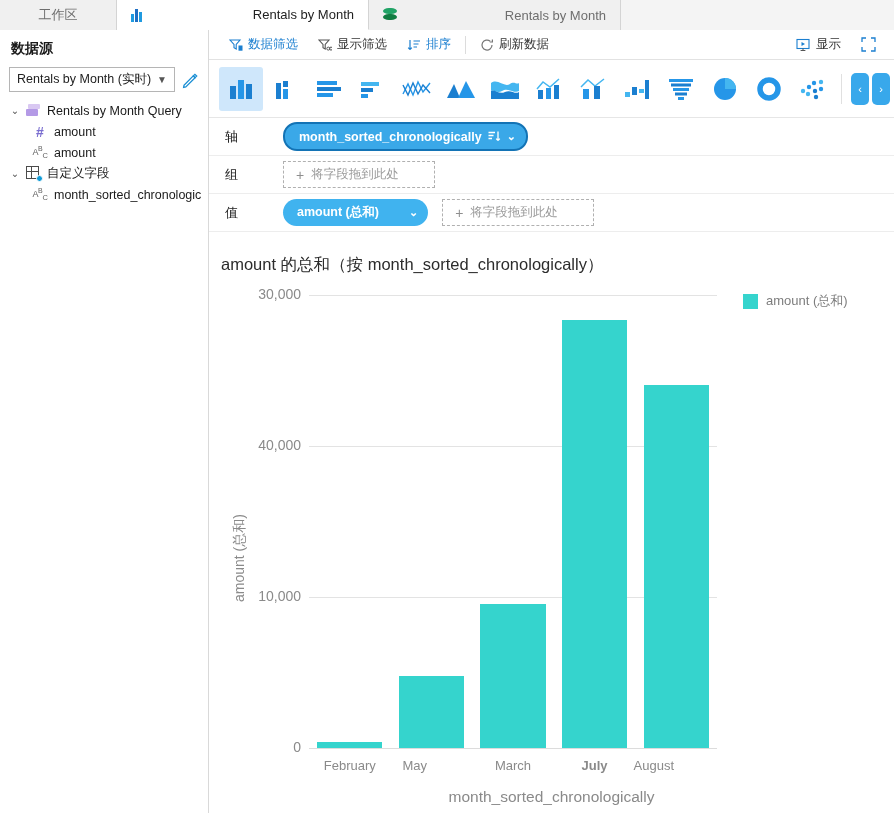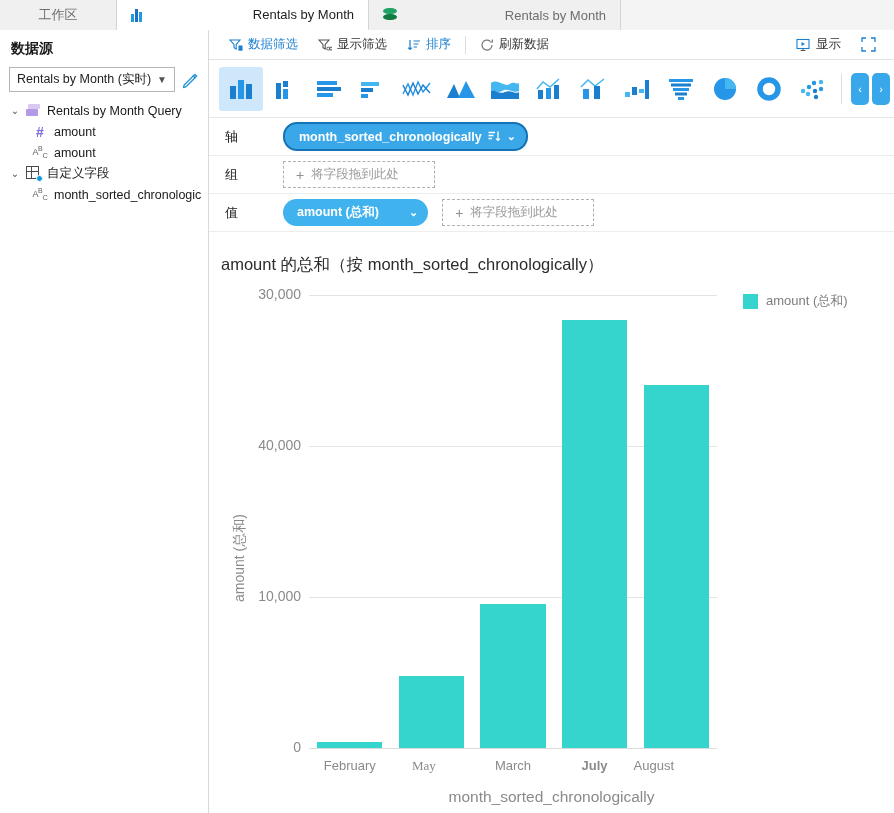--- a/index.html
+++ b/index.html
@@ -457,21 +457,21 @@
             <div class="gridline" style="left: 100px; top: 365px; width: 408px;"></div>
             <div class="ytick" style="left: 32px; top: 356px;">10,000</div>
             <div class="gridline" style="left: 100px; top: 214px; width: 408px;"></div>
             <div class="ytick" style="left: 32px; top: 205px;">40,000</div>
             <div class="gridline" style="left: 100px; top: 63px; width: 408px;"></div>
             <div class="ytick" style="left: 32px; top: 54px;">30,000</div>
             <div class="ylabel" style="left: 22px; top: 370px;">amount (总和)</div>
             <div class="bar" title="February: 400" style="left: 108.16px; top: 509.96px; width: 65.28px; height: 6.04px; background: rgb(53, 212, 205);"></div>
             <div class="xtick" style="left: 100px; top: 526px; width: 81.6px;">February</div>
             <div class="bar" title="May: 4770" style="left: 189.76px; top: 443.973px; width: 65.28px; height: 72.027px; background: rgb(53, 212, 205);"></div>
-            <div class="xtick" style="left: 174px; top: 526px; width: 81.6px; font-family: Liberation Serif, serif;">May</div>
+            <div class="xtick" style="left: 165px; top: 526px; width: 81.6px;">May</div>
             <div class="bar" title="June: 9540" style="left: 271.36px; top: 371.946px; width: 65.28px; height: 144.054px; background: rgb(53, 212, 205);"></div>
             <div class="xtick" style="left: 263.2px; top: 526px; width: 81.6px;">March</div>
             <div class="bar" title="July: 28350" style="left: 352.96px; top: 87.915px; width: 65.28px; height: 428.085px; background: rgb(53, 212, 205);"></div>
             <div class="xtick" style="left: 344.8px; top: 526px; width: 81.6px; font-weight: bold;">July</div>
             <div class="bar" title="August: 24040" style="left: 434.56px; top: 152.996px; width: 65.28px; height: 363.004px; background: rgb(53, 212, 205);"></div>
             <div class="xtick" style="left: 404px; top: 526px; width: 81.6px;">August</div>
             <div class="xaxis-title" style="left: 0px; top: 556px;">month_sorted_chronologically</div>
             <div class="legend" style="left: 534px; top: 60px;">
               <span class="sw" style="background: rgb(53, 212, 205);"></span>
               <span class="lb">amount (总和)</span>

